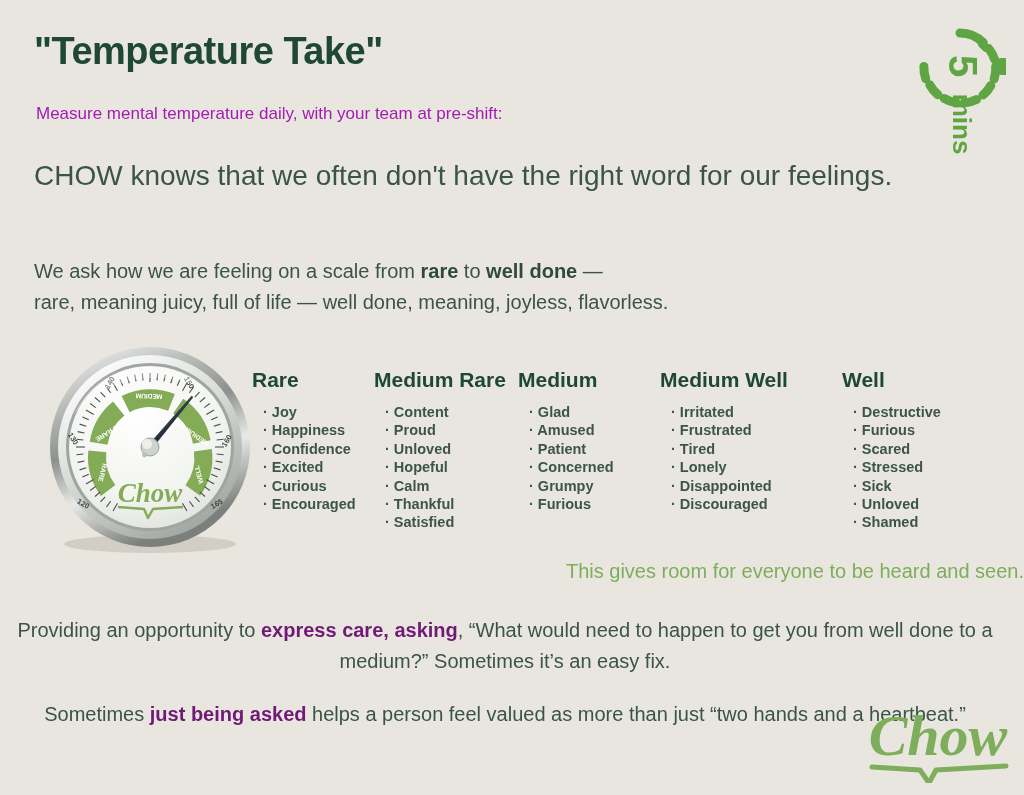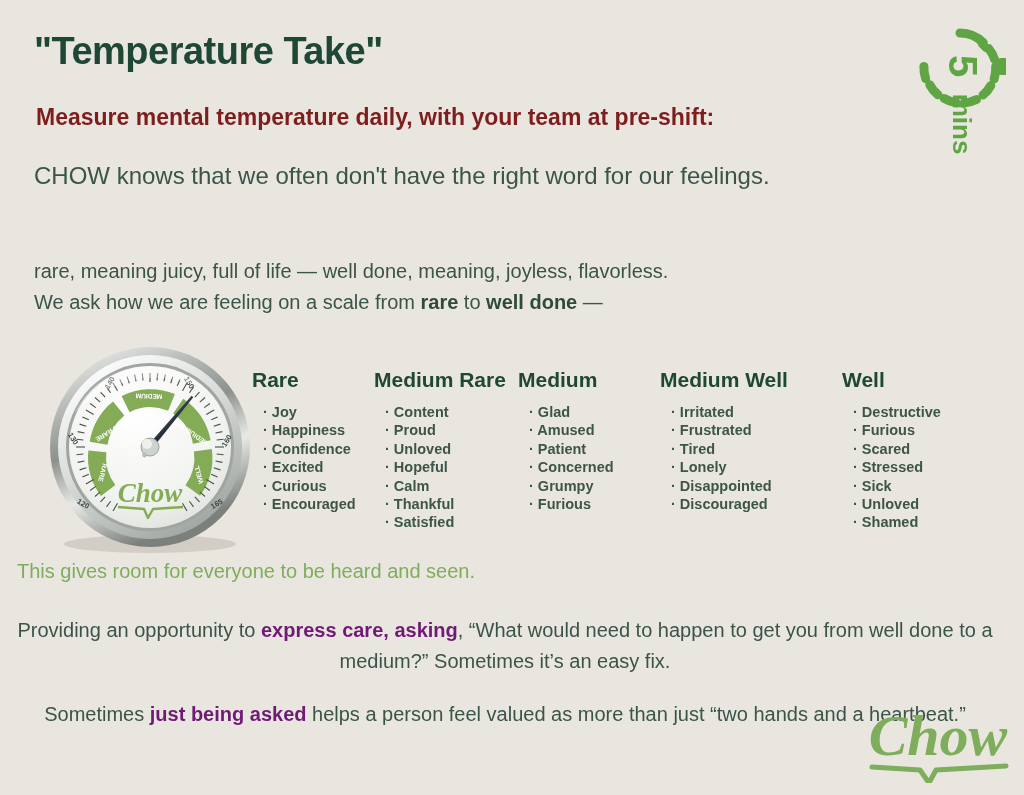--- a/index.html
+++ b/index.html
@@ -14,26 +14,26 @@
   .page{position:relative;width:1024px;height:795px;}
 
   
   .title{
     position:absolute;left:34px;top:30px;
     font-size:38px;font-weight:bold;letter-spacing:-0.5px;
     color:#1f4736;
   }
   .subtitle{
     position:absolute;left:36px;top:104px;
-    font-size:23px;font-weight:bold;
-    color:#7f1d1d;
+    font-size:17px;font-weight:normal;
+    color:#a21caf;
   }
   .para-intro{
     position:absolute;left:34px;top:160px;
-    font-size:24px;line-height:32px;color:#3b5449;font-weight:400;
+    font-size:28px;line-height:32px;color:#3b5449;font-weight:400;
   }
   .para-intro .ital{font-style:italic;}
   .para-scale{
     position:absolute;left:34px;top:256px;
     font-size:20px;line-height:31px;color:#3b5449;
   }
   .para-scale b{font-weight:bold;color:#2f4a3c;}
 
   
   .badge5{
@@ -67,21 +67,21 @@
   .col li::before{content:"· ";}
   .col-0{width:100px;}
   .col-1{width:122px;}
   .col-2{width:120px;}
   .col-3{width:160px;}
   .col-4{width:110px;margin-right:0;}
   .col-0 li, .col-2 li, .col-4 li{ }
 
   
   .callout{
-    position:absolute;left:0;top:560px;width:1024px;text-align:left;
+    position:absolute;left:0;top:560px;width:1024px;text-align:right;
     font-size:20px;color:#7ead5c;
     padding-left:17px;box-sizing:border-box;
   }
 
   
   .bottom1{
     position:absolute;left:0;top:615px;width:1010px;text-align:center;
     font-size:20px;line-height:31px;color:#3b5449;
   }
   .bottom2{
@@ -128,22 +128,22 @@
   </div>
 
   <div class="title">"Temperature Take"</div>
   <div class="subtitle">Measure mental temperature daily, with your team at pre-shift:</div>
 
   <div class="para-intro">
     <div>CHOW knows that we often don't have the right word for our feelings.</div>
   </div>
 
   <div class="para-scale">
+    <div><span>We ask how we are feeling on a scale from </span><b>rare</b><span> to </span><b>well done</b><span> —</span></div>
     <div>rare, meaning juicy, full of life — well done, meaning, joyless, flavorless.</div>
-    <div><span>We ask how we are feeling on a scale from </span><b>rare</b><span> to </span><b>well done</b><span> —</span></div>
   </div>
 
   <div class="gauge-wrap">
     <svg viewBox="0 0 212 212" width="212" height="212">
       <defs>
         <linearGradient id="bezel" x1="0" y1="0" x2="0.4" y2="1">
           <stop offset="0%" stop-color="#fdfdfd"></stop>
           <stop offset="25%" stop-color="#bfc3c0"></stop>
           <stop offset="50%" stop-color="#8d918e"></stop>
           <stop offset="72%" stop-color="#e8eae8"></stop>

